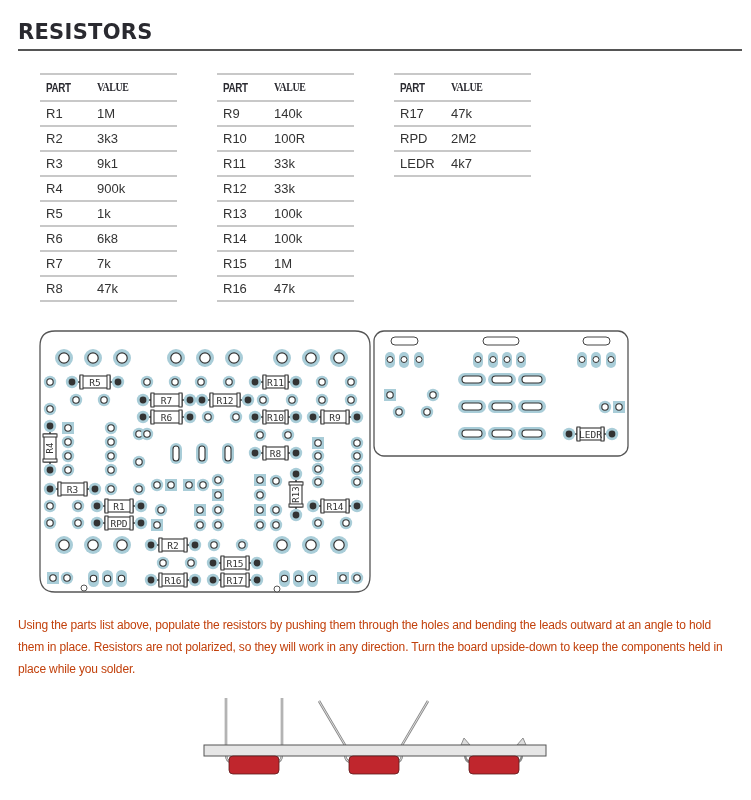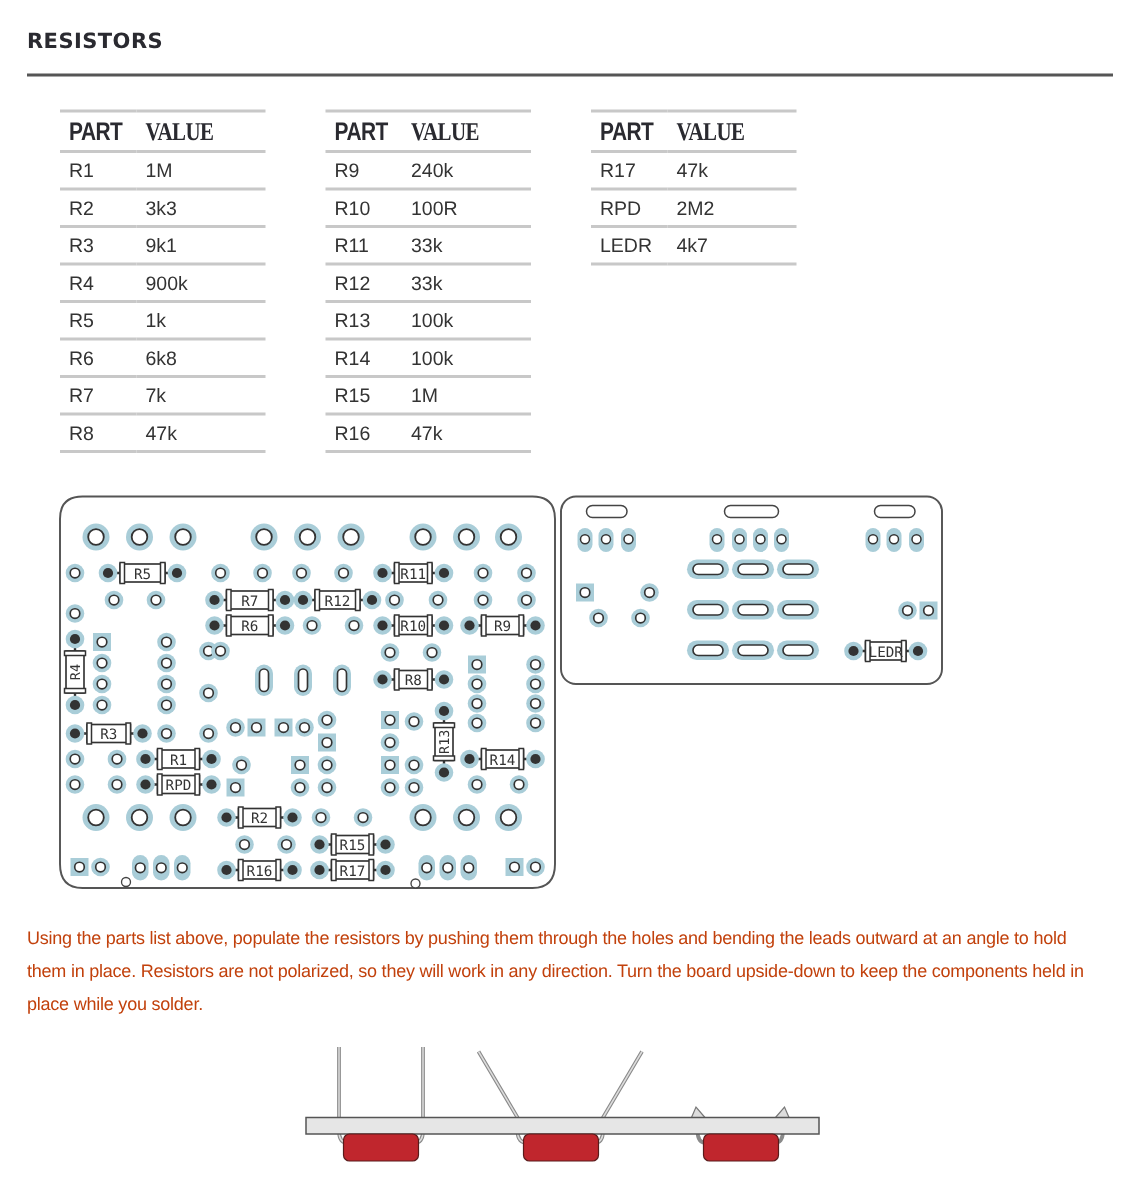--- a/index.html
+++ b/index.html
@@ -1,20 +1,20 @@
 <!DOCTYPE html>
 <html><head>
 <meta charset="utf-8">
 <style>
   html,body{margin:0;padding:0;background:#fff;}
   body{width:751px;height:800px;position:relative;overflow:hidden;font-family:"Liberation Sans",sans-serif;color:#2b2b2b;}
-  .heading{position:absolute;left:18px;top:20px;font-family:"DejaVu Sans",sans-serif;font-weight:bold;font-size:14px;letter-spacing:0.3px;color:#2a2a30;}
+  .heading{position:absolute;left:18px;top:20px;font-family:"DejaVu Sans",sans-serif;font-weight:bold;font-size:21px;letter-spacing:0.3px;color:#2a2a30;}
   .heading-rule{position:absolute;left:18px;top:49px;width:724px;height:2px;background:#555;}
   .ptable{position:absolute;border-collapse:collapse;border-top:2px solid #c8c8c8;}
-  .ptable th{font-family:"Liberation Sans",sans-serif;font-weight:bold;font-size:17px;letter-spacing:-0.4px;text-align:left;height:25px;padding:0 0 0 6px;color:#2a2a30;transform-origin:left;border-bottom:2px solid #c8c8c8;}
+  .ptable th{font-family:"Liberation Sans",sans-serif;font-weight:bold;font-size:12px;letter-spacing:-0.4px;text-align:left;height:25px;padding:0 0 0 6px;color:#2a2a30;transform-origin:left;border-bottom:2px solid #c8c8c8;}
   .ptable td{font-size:13px;height:23px;padding:0 0 0 6px;color:#333;border-bottom:2px solid #c8c8c8;}
   .ptable .c1{width:45px;}
   .ptable .c2{width:80px;font-family:Liberation Serif, serif;}
   .th-text{display:inline-block;transform:scaleX(0.82);transform-origin:left;}
   #t1{left:40px;top:73px;}
   #t2{left:217px;top:73px;}
   #t3{left:394px;top:73px;}
   .pcb{position:absolute;left:0;top:0;}
   .para{position:absolute;left:18px;top:614px;width:720px;font-size:12px;line-height:22px;color:#c2410c;letter-spacing:-0.15px;}
   .lead-diagram{position:absolute;left:0;top:0;}
@@ -71,21 +71,21 @@
 <table class="ptable" id="t2">
   <thead>
       <tr>
     <th class="c1"><span class="th-text">PART</span></th>
     <th class="c2"><span class="th-text">VALUE</span></th>
   </tr>
     </thead>
   <tbody>
     <tr>
         <td>R9</td>
-        <td>240k</td>
+        <td>140k</td>
       </tr>
     <tr>
         <td>R10</td>
         <td>100R</td>
       </tr>
     <tr>
         <td>R11</td>
         <td>33k</td>
       </tr>
     <tr>

